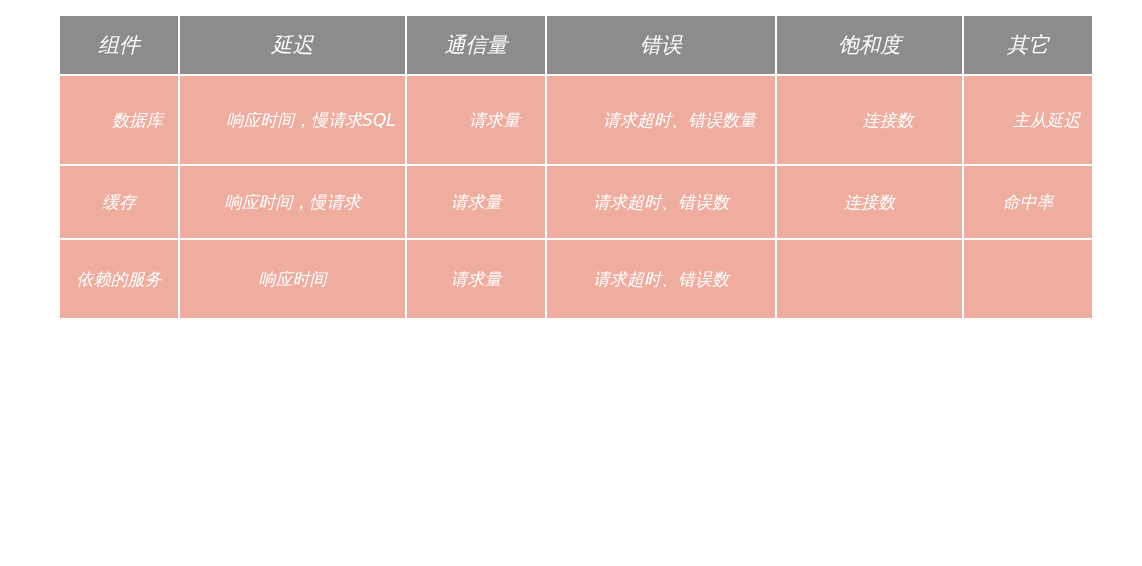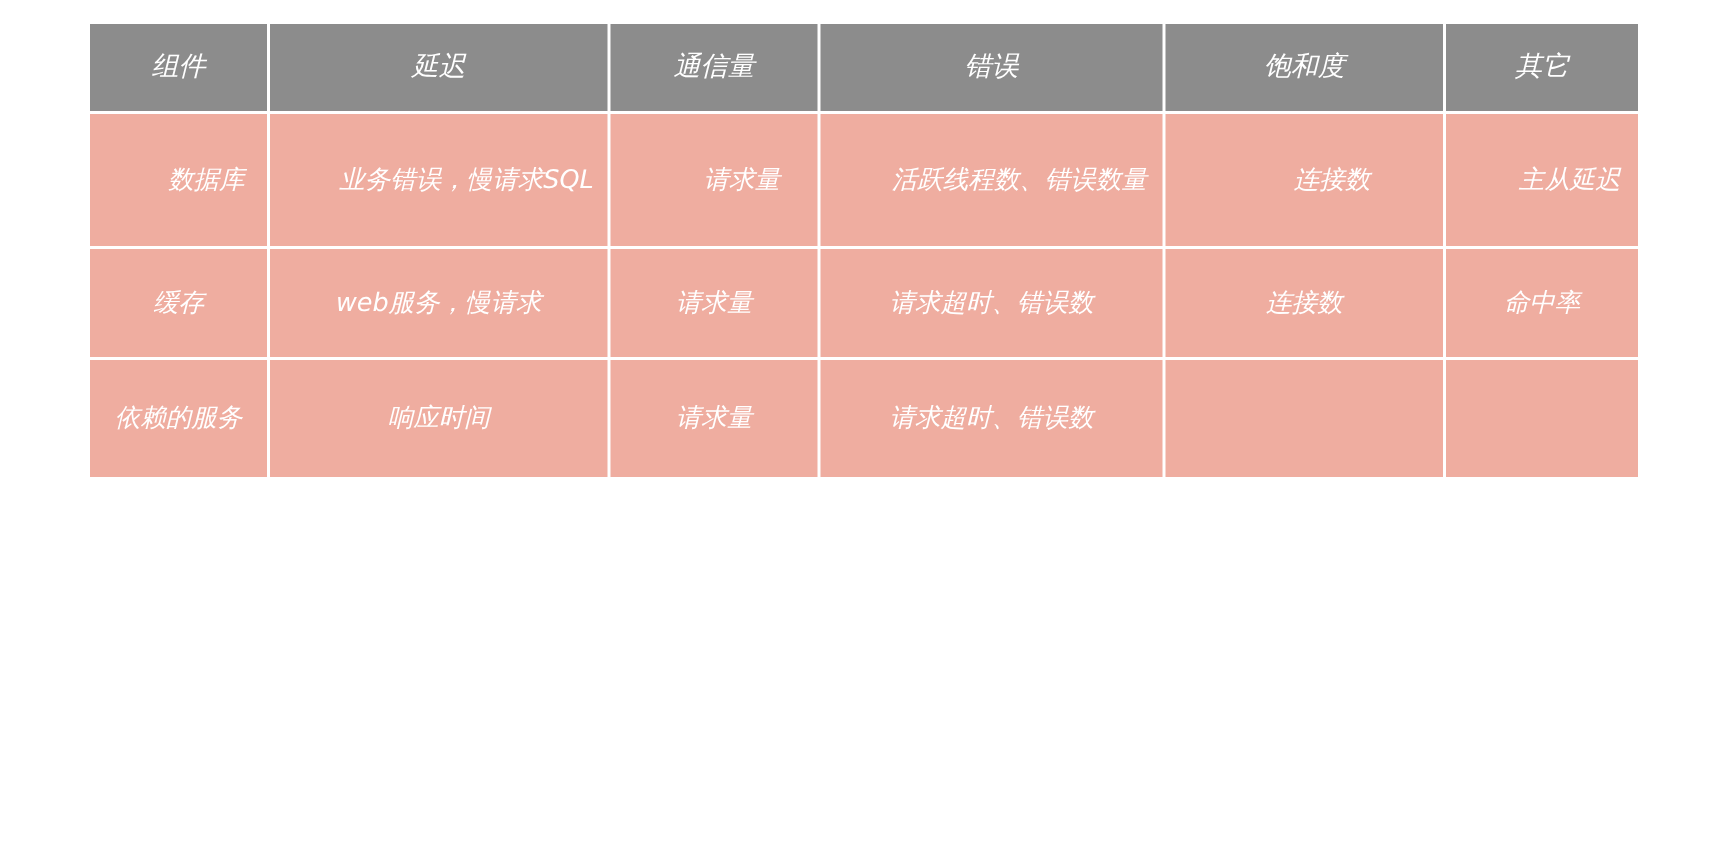--- a/index.html
+++ b/index.html
@@ -40,21 +40,21 @@
     line-height: 1.45;
     font-family: "DejaVu Sans", sans-serif;
     font-style: italic;
     font-weight: normal;
     border: 0;
     word-break: break-word;
   }
   table.metrics thead th {
     background: #8c8c8c;
     height: 42px;
-    font-size: 18px;
+    font-size: 21px;
   }
   table.metrics tbody td {
     background: #efada0;
   }
   
   col.c0 { width: 118px; }
   col.c1 { width: 225px; }
   col.c2 { width: 138px; }
   col.c3 { width: 228px; }
   col.c4 { width: 185px; }
@@ -87,29 +87,29 @@
           <th>延迟</th>
           <th>通信量</th>
           <th>错误</th>
           <th>饱和度</th>
           <th>其它</th>
         </tr>
       </thead>
       <tbody>
         <tr class="r1">
           <td>数据库</td>
-          <td>业务错误，慢请求SQL</td>
+          <td>响应时间，慢请求SQL</td>
           <td>请求量</td>
-          <td>活跃线程数、错误数量</td>
+          <td>请求超时、错误数量</td>
           <td>连接数</td>
           <td>主从延迟</td>
         </tr>
         <tr class="r2">
           <td>缓存</td>
-          <td>web服务，慢请求</td>
+          <td>响应时间，慢请求</td>
           <td>请求量</td>
           <td>请求超时、错误数</td>
           <td>连接数</td>
           <td>命中率</td>
         </tr>
         <tr class="r5">
           <td>依赖的服务</td>
           <td>响应时间</td>
           <td>请求量</td>
           <td>请求超时、错误数</td>

